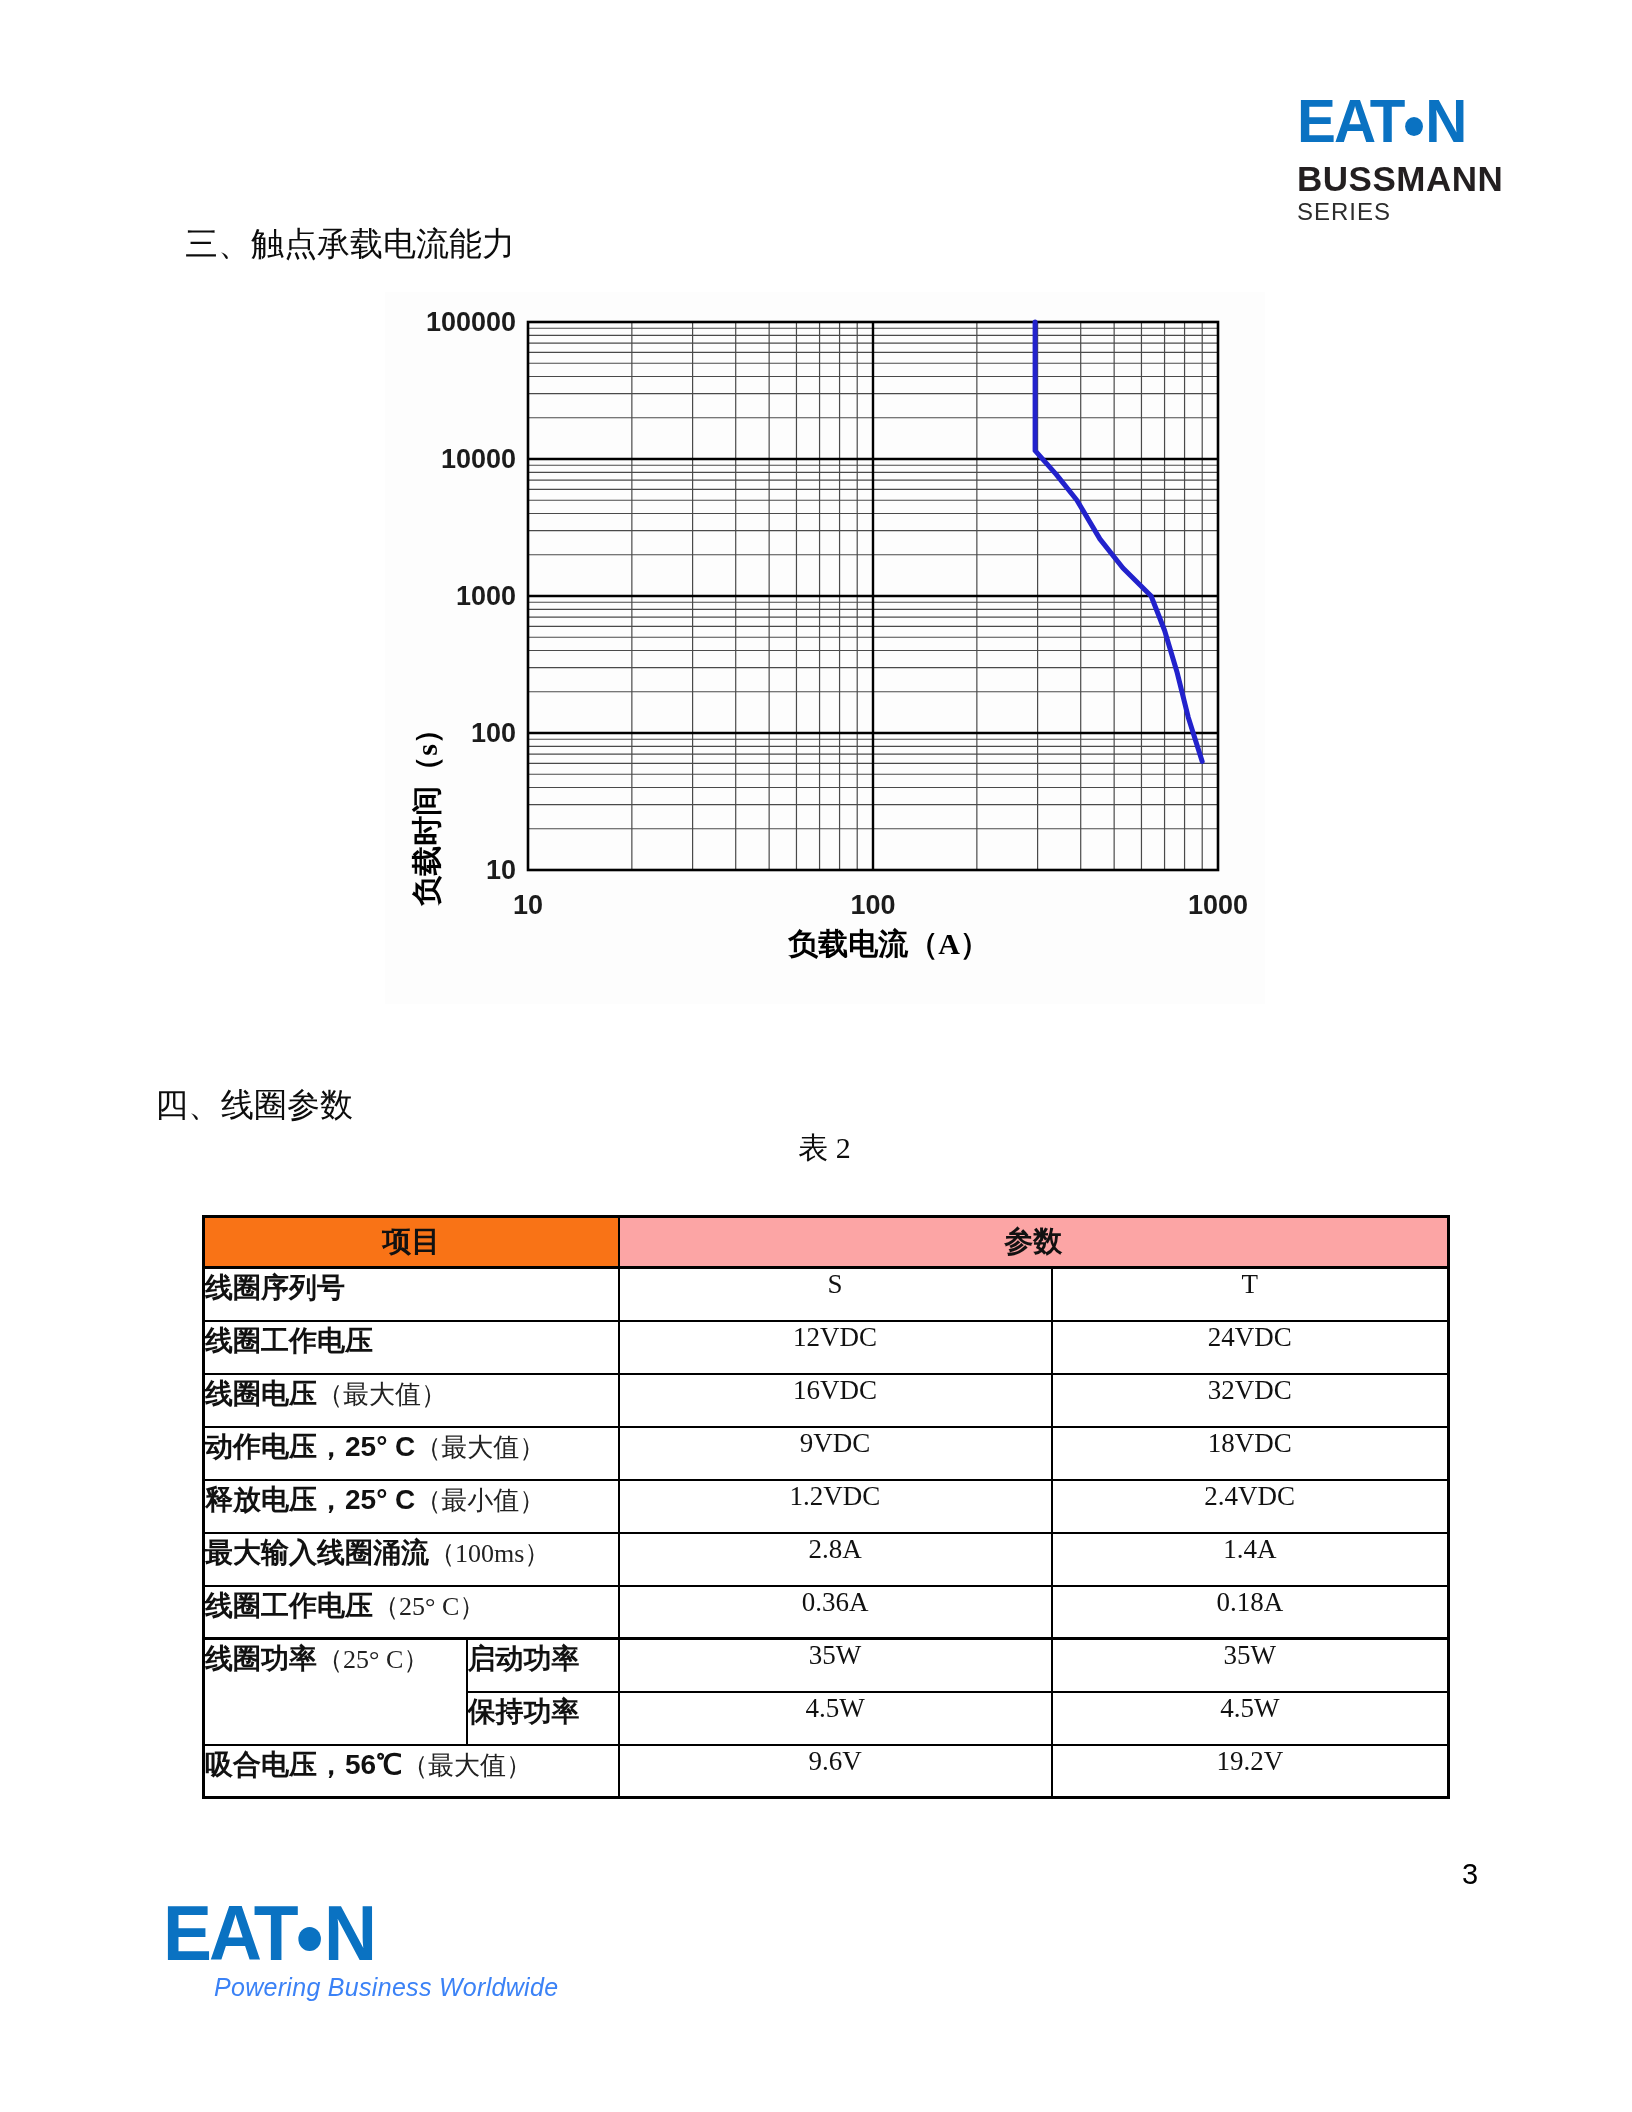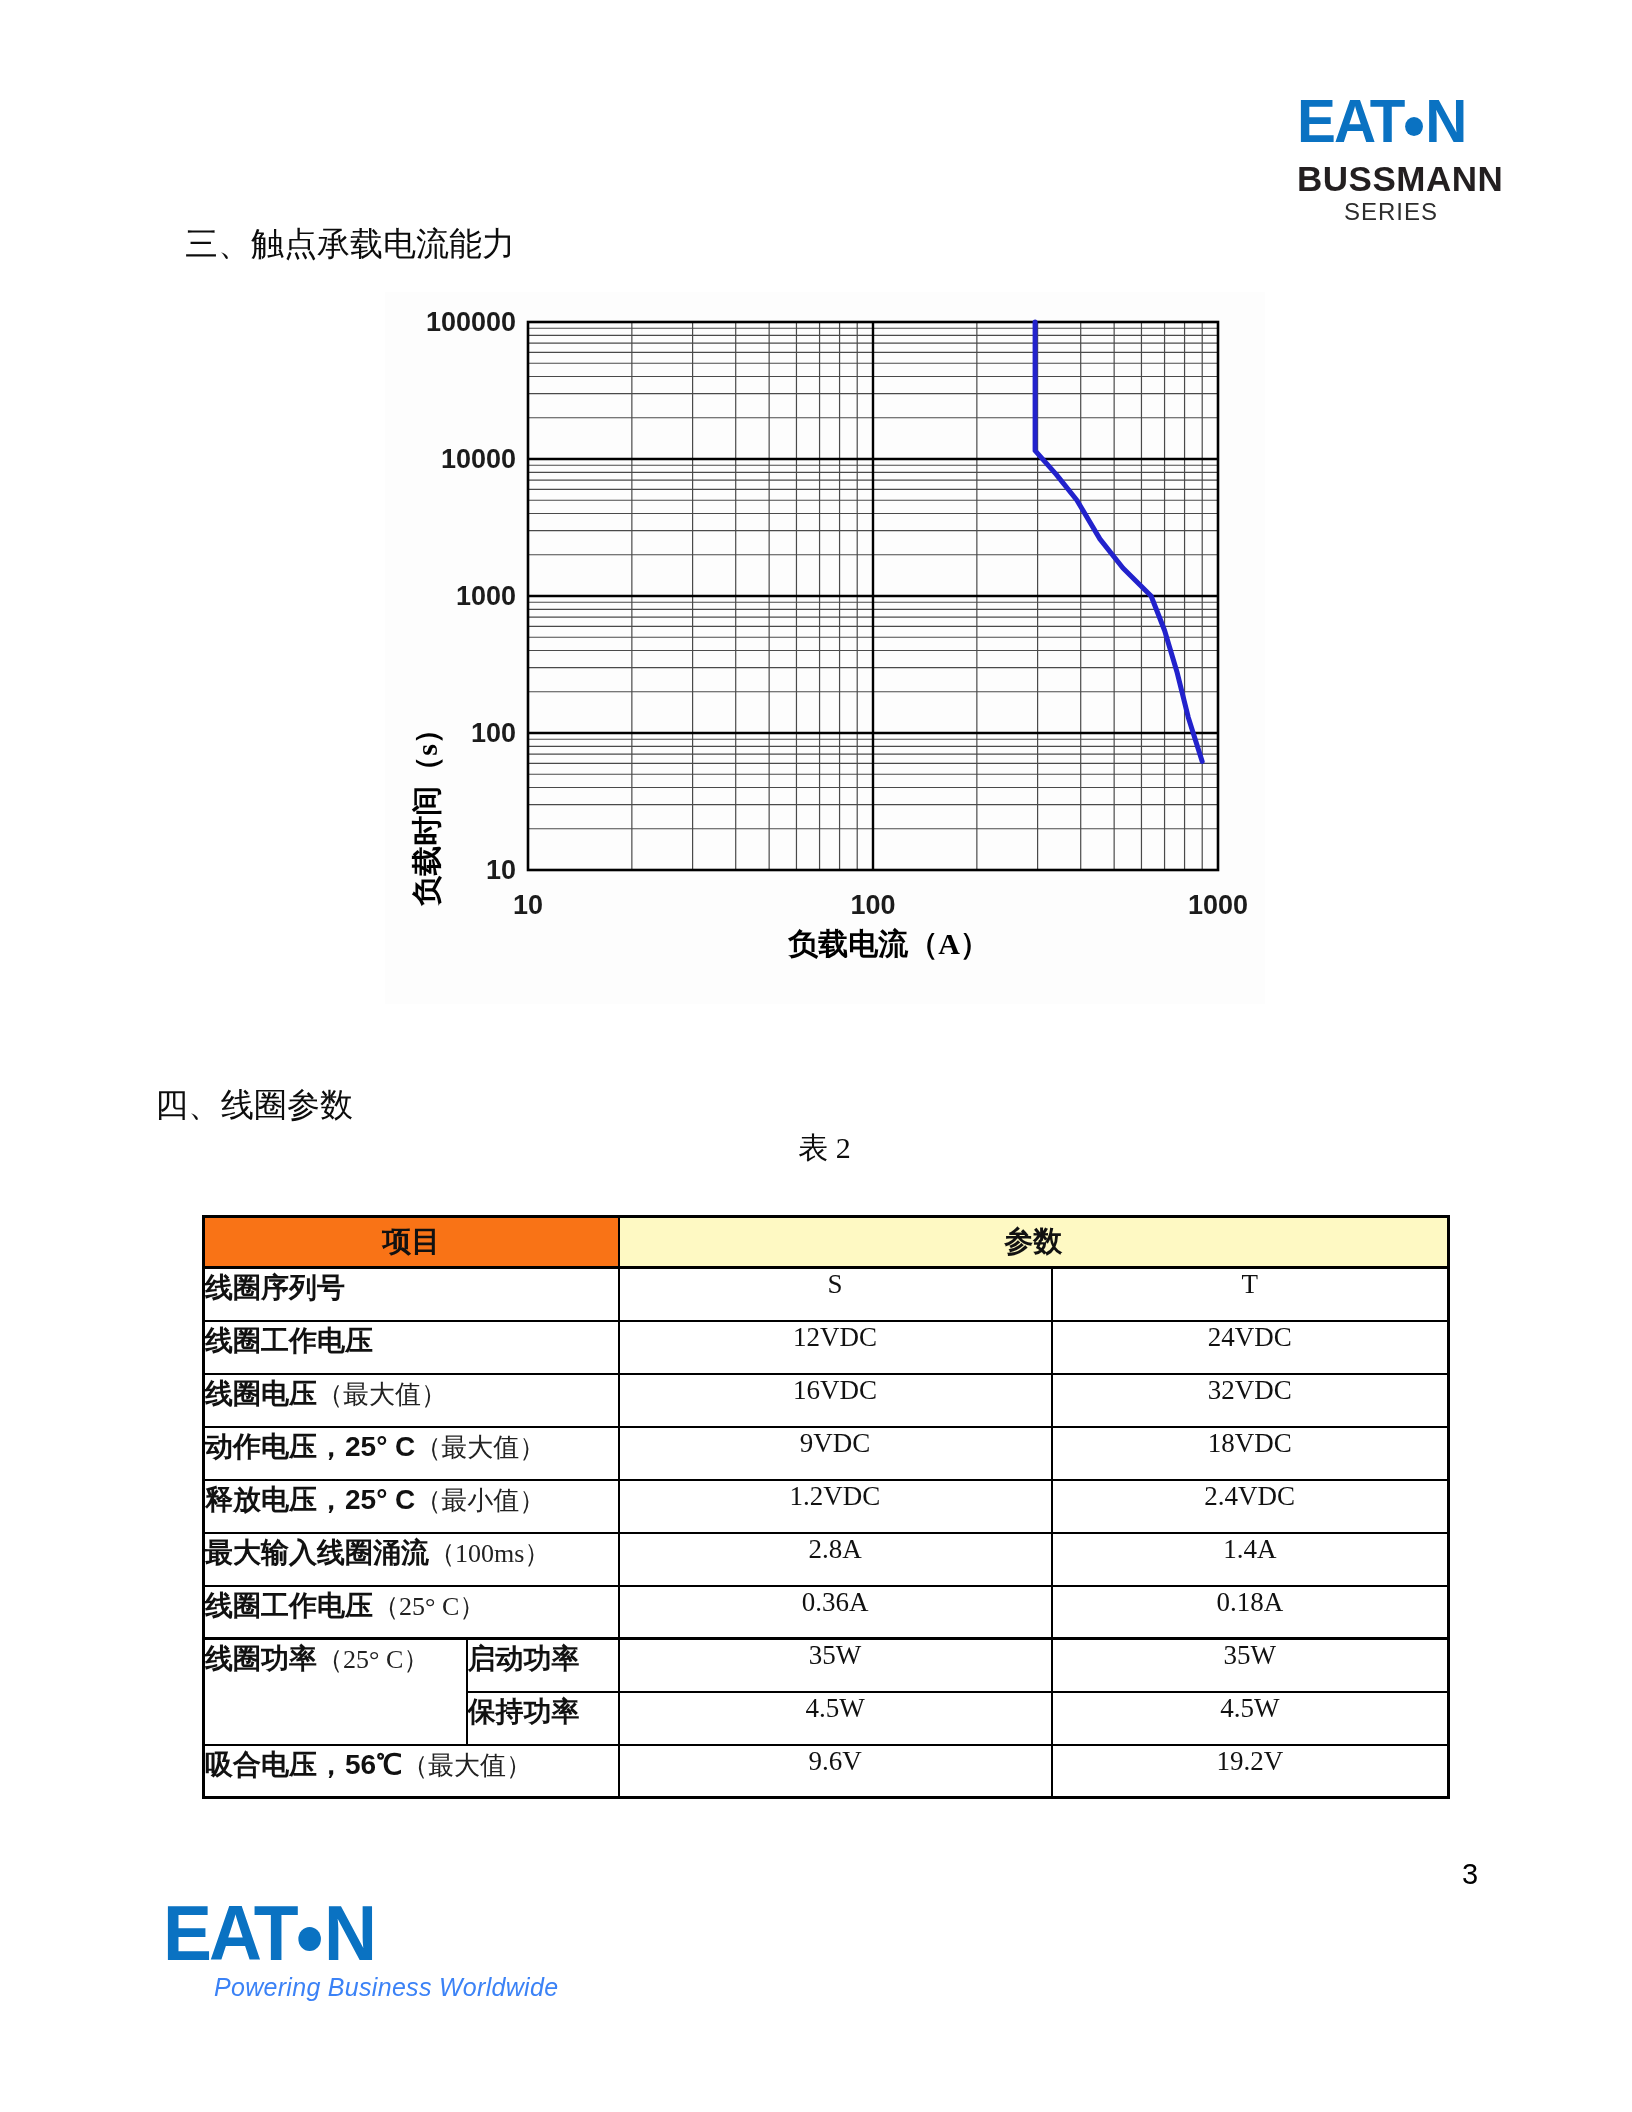--- a/index.html
+++ b/index.html
@@ -6,21 +6,21 @@
   .page{position:relative;width:1632px;height:2112px;background:#ffffff;overflow:hidden;
         font-family:"Liberation Sans",sans-serif;color:#111;}
   
   .brand-top{position:absolute;left:1297px;top:90px;width:192px;}
   .eaton-word{font-weight:800;line-height:1;letter-spacing:-2px;display:inline-block;
               transform:scaleX(.94);transform-origin:left center;white-space:nowrap;}
   .brand-top .eaton-word{font-size:62px;}
   .eaton-dot{display:inline-block;border-radius:50%;}
   .brand-top .eaton-dot{width:19px;height:19px;margin:0 2px 4px 2px;vertical-align:2px;}
   .bussmann{font-size:35px;font-weight:700;color:#231f20;letter-spacing:.5px;margin-top:7px;}
-  .series{font-size:24px;font-weight:400;color:#2d2d2d;letter-spacing:1px;text-align:center;
+  .series{font-size:24px;font-weight:400;color:#2d2d2d;letter-spacing:1px;text-align:left;
           width:188px;margin-top:-1px;}
   
   .sec-title{position:absolute;font-family:Liberation Mono, monospace;font-size:33px;color:#0d0d0d;
              white-space:nowrap;}
   #sec3{left:185px;top:222px;}
   #sec4{left:155px;top:1060px;margin-top:23px;}
   
   .chart-wrap{position:absolute;left:385px;top:292px;width:880px;height:712px;background:#fdfdfd;}
   .chart-wrap svg{display:block;}
   .tick{font-family:"Liberation Sans",sans-serif;font-size:27px;font-weight:600;fill:#1c1c1c;}
@@ -140,21 +140,21 @@
   <table class="param">
     <colgroup>
         <col style="width:263px">
         <col style="width:152px">
         <col style="width:433px">
         <col style="width:397px">
       </colgroup>
     <tbody>
     <tr class="hdr">
       <td colspan="2" style="background-color: #f97316;"><span class="hlbl">项目</span></td>
-      <td colspan="2" style="background-color: #fef9c3;"><span class="hlbl">参数</span></td>
+      <td colspan="2" style="background-color: #fca5a5;"><span class="hlbl">参数</span></td>
     </tr>
 
     <tr class="r">
       <td class="lc" colspan="2"><span class="lb">线圈序列号</span><span class="ln"></span></td>
       <td class="vc">S</td>
       <td class="vc">T</td>
     </tr>
     <tr class="r">
       <td class="lc" colspan="2"><span class="lb">线圈工作电压</span><span class="ln"></span></td>
       <td class="vc">12VDC</td>

